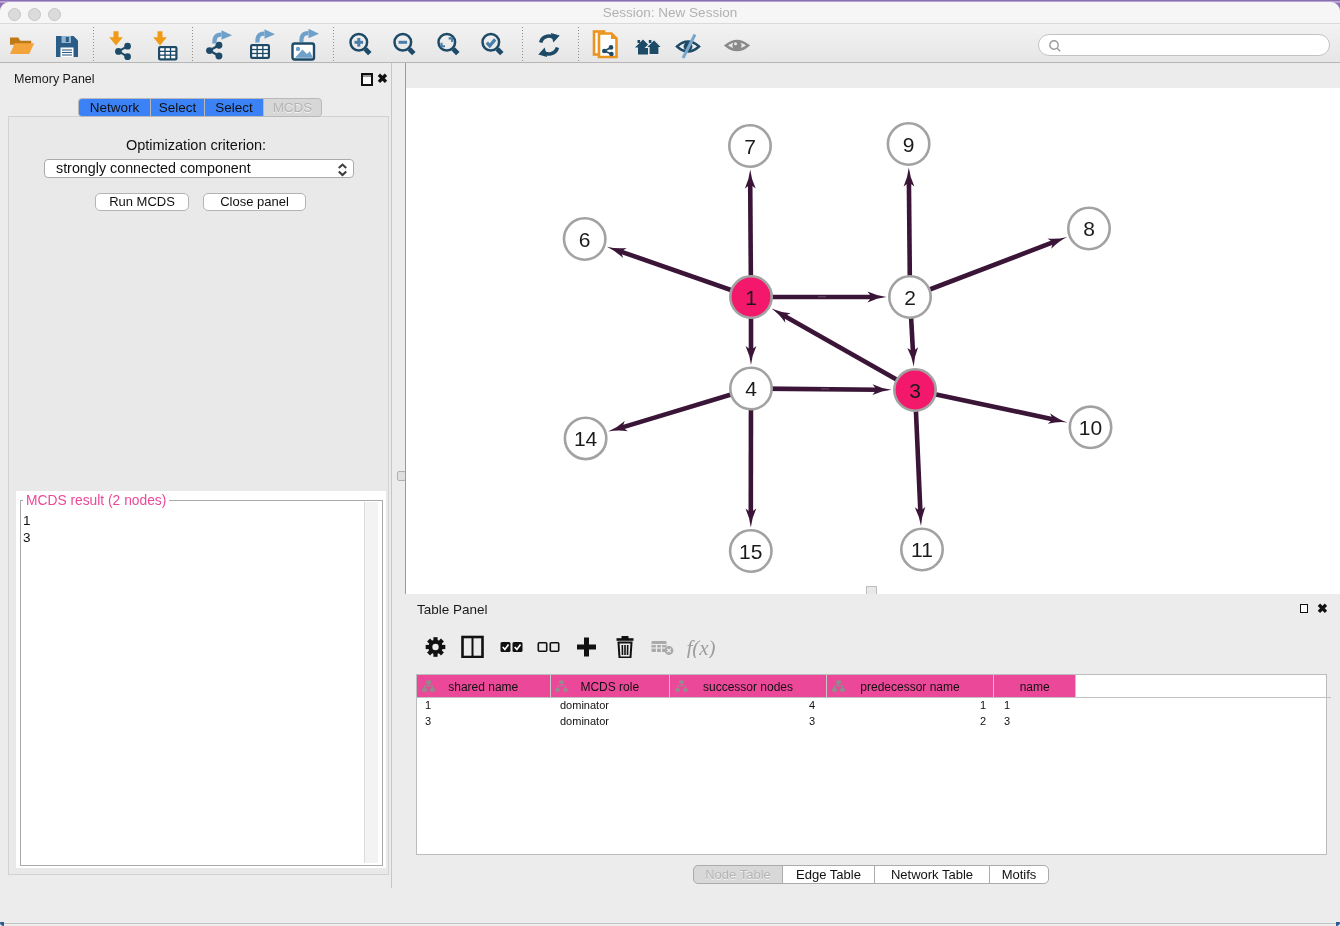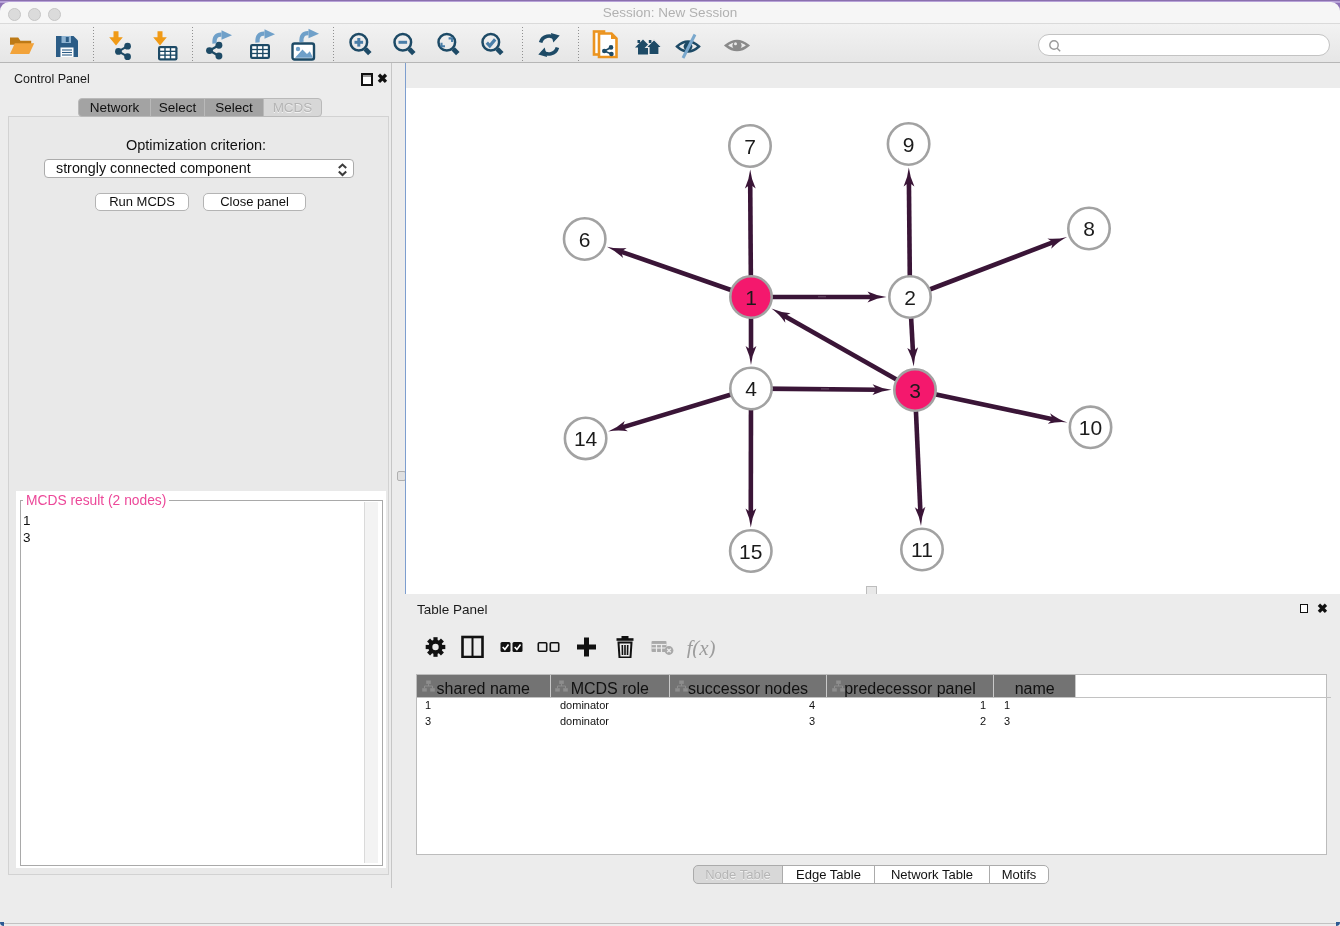--- a/index.html
+++ b/index.html
@@ -12,21 +12,21 @@
   #apptitle{left:0;top:3px;width:1340px;text-align:center;color:#b1b1b1;font-size:13.5px;}
   #toolbar{left:0;top:23px;width:1340px;height:40px;background:linear-gradient(#f2f2f2,#e6e6e6);border-top:1px solid #dadada;border-bottom:1px solid #b6b6b6;box-sizing:border-box;}
   .tsep{top:3px;width:1px;height:34px;background-image:repeating-linear-gradient(#909090 0 1px,transparent 1px 3px);}
   #searchbox{left:1038px;top:10px;width:292px;height:22px;background:#fff;border:1px solid #c3c3c3;border-radius:11px;box-sizing:border-box;}
   
   #ctrl{left:0;top:63px;width:392px;height:825px;background:#ececec;border-right:1px solid #c6c6c6;box-sizing:border-box;}
   #ctrl-title{left:14px;top:9px;font-size:12.5px;color:#1a1a1a;}
   #ctrl-sq{left:361px;top:10px;width:8px;height:9px;border:2px solid #111;background:#fdfdfd;box-shadow:inset 0 2px 0 #9a9a9a;}
   .bx{font-size:13px;font-weight:bold;color:#111;}
   #tabs{left:78px;top:35px;height:19px;}
-  .tab{position:absolute;top:0;height:19px;box-sizing:border-box;background:#a3a3a3;border:1px solid #b9b9b9;font-size:13.5px;color:#111;text-align:center;line-height:18px;}
+  .tab{position:absolute;top:0;height:19px;box-sizing:border-box;background:#3b82f6;border:1px solid #b9b9b9;font-size:13.5px;color:#111;text-align:center;line-height:18px;}
   #pane{left:8px;top:53px;width:381px;height:759px;background:#e9e9e9;border:1px solid #d2d2d2;box-sizing:border-box;}
   #optlabel{left:0px;top:74px;width:392px;text-align:center;font-size:14.5px;color:#111;}
   #combo{left:44px;top:96px;width:310px;height:19px;background:#fff;border:1px solid #ababab;border-radius:4px;box-sizing:border-box;font-size:14.3px;color:#111;line-height:17px;padding-left:11px;}
   .btn{position:absolute;height:18px;background:#fff;border:1px solid #b4b4b4;border-radius:5px;box-sizing:border-box;font-size:13px;color:#111;text-align:center;line-height:16px;}
   #resultbox{left:16px;top:428px;width:370px;height:377px;background:#fff;}
   #resultborder{left:4px;top:9px;width:361px;height:364px;border:1px solid #a9a9a9;}
   #resultlabel{left:7px;top:2px;background:#fff;padding:0 3px;font-size:13.8px;color:#ec4899;}
   #resulttext{left:7px;top:21px;font-size:13.5px;color:#111;line-height:17px;}
   #resultscroll{left:348px;top:11px;width:13px;height:361px;background:#f3f3f3;border-left:1px solid #dadada;}
   #vsplit-handle{left:397px;top:471px;width:7px;height:8px;background:#e0e0e0;border:1px solid #b0b0b0;border-radius:2px;}
@@ -35,21 +35,21 @@
   #nettitle{left:0;top:0;width:934px;height:25px;background:linear-gradient(#ececec,#d7d7d7);border-bottom:1px solid #a9a9a9;box-sizing:border-box;}
   .mac{width:12px;height:12px;border-radius:50%;top:6px;box-sizing:border-box;}
   #netname{left:0;top:7px;width:934px;text-align:center;font-size:13px;color:#111;}
   #canvas{left:0;top:25px;width:934px;height:506px;background:#fff;}
   #hsplit-handle{left:866px;top:586px;width:9px;height:8px;background:#e8e8e8;border:1px solid #bdbdbd;}
   
   #tpanel{left:405px;top:594px;width:935px;height:294px;background:#ececec;}
   #tp-title{left:12px;top:8px;font-size:13.5px;color:#1a1a1a;}
   #tp-sq{left:895px;top:10px;width:6px;height:7px;border:1.6px solid #111;background:#fff;}
   #tbl{left:11px;top:80px;width:911px;height:181px;background:#fff;border:1px solid #bcbcbc;box-sizing:border-box;}
-  .th{position:absolute;top:0;height:22px;background:#737373;border-right:1px solid #c9c9c9;box-sizing:border-box;font-size:16px;color:#111;}
+  .th{position:absolute;top:0;height:22px;background:#ec4899;border-right:1px solid #c9c9c9;box-sizing:border-box;font-size:12px;color:#111;}
   .thlab{position:absolute;top:5px;left:0;width:100%;text-align:center;}
   .trow{position:absolute;font-size:11px;color:#111;}
   #btabs{left:288px;top:271px;height:19px;}
   .btab{position:absolute;top:0;height:19px;box-sizing:border-box;background:#fff;border:1px solid #ababab;font-size:13px;color:#111;text-align:center;line-height:17px;}
   
   #status{left:0;top:890px;width:1340px;height:36px;background:#ededed;border-top:1px solid #c2c2c2;box-sizing:border-box;margin-top:33px;}
   #listbtn{left:10px;top:8px;width:28px;height:20px;background:#fcfcfc;border:1px solid #a8a8a8;box-sizing:border-box;}
   #membtn{left:1255px;top:6px;width:73px;height:23px;background:#f8f8f8;border:1px solid #999;box-sizing:border-box;}
   #memdot{left:7px;top:5px;width:11px;height:11px;border-radius:50%;background:#1e9e3e;}
   #memtxt{left:22px;top:4px;font-size:11.5px;color:#111;}
@@ -216,21 +216,21 @@
       </svg>
     <div id="searchbox" class="abs">
       <svg class="abs" style="left:8px;top:3px;" width="16" height="16" viewBox="0 0 16 16">
         <circle cx="7" cy="7" r="4.2" fill="none" stroke="#999" stroke-width="1.4"></circle>
         <line x1="10.2" y1="10.2" x2="13.2" y2="13.2" stroke="#999" stroke-width="1.4"></line>
       </svg>
     </div>
   </div>
 
   <div id="ctrl" class="abs">
-    <div id="ctrl-title" class="abs">Control Panel</div>
+    <div id="ctrl-title" class="abs">Memory Panel</div>
     <div id="ctrl-sq" class="abs"></div>
     <div class="abs bx" style="left:377px;top:8px;">✖</div>
     <div id="pane" class="abs"></div>
     <div id="tabs" class="abs">
       <div class="tab" style="left:0;width:73px;border-radius:4px 0 0 4px;">Network</div>
       <div class="tab" style="left:72px;width:55px;">Select</div>
       <div class="tab" style="left:126px;width:60px;">Select</div>
       <div class="tab" style="left:185px;width:59px;border-radius:0 4px 4px 0;background:#d7d7d7;color:#b4b4b4;text-shadow:0 1px 0 #f2f2f2;">MCDS</div>
     </div>
     <div id="combo" class="abs">strongly connected component
@@ -410,21 +410,21 @@
       <div class="th" style="left:253px;width:157px;">
           <div class="thlab">successor nodes</div>
         </div>
       <svg style="position:absolute;left:257.5px;top:5px;" width="13" height="13" viewBox="0 0 13 13">
 <rect x="4.2" y="0.5" width="4.6" height="3.4" fill="#8e8e8e"></rect>
 <rect x="0.2" y="8.2" width="4.6" height="3.4" fill="#8e8e8e"></rect>
 <rect x="8.2" y="8.2" width="4.6" height="3.4" fill="#8e8e8e"></rect>
 <path d="M6.5,3.9 L6.5,6 M2.5,8.2 L2.5,6 L10.5,6 L10.5,8.2" stroke="#8e8e8e" stroke-width="1" fill="none"></path>
 </svg>
       <div class="th" style="left:410px;width:167px;">
-          <div class="thlab">predecessor panel</div>
+          <div class="thlab">predecessor name</div>
         </div>
       <svg style="position:absolute;left:414.5px;top:5px;" width="13" height="13" viewBox="0 0 13 13">
 <rect x="4.2" y="0.5" width="4.6" height="3.4" fill="#8e8e8e"></rect>
 <rect x="0.2" y="8.2" width="4.6" height="3.4" fill="#8e8e8e"></rect>
 <rect x="8.2" y="8.2" width="4.6" height="3.4" fill="#8e8e8e"></rect>
 <path d="M6.5,3.9 L6.5,6 M2.5,8.2 L2.5,6 L10.5,6 L10.5,8.2" stroke="#8e8e8e" stroke-width="1" fill="none"></path>
 </svg>
       <div class="th" style="left:577px;width:82.39999999999998px;">
           <div class="thlab">name</div>
         </div>

